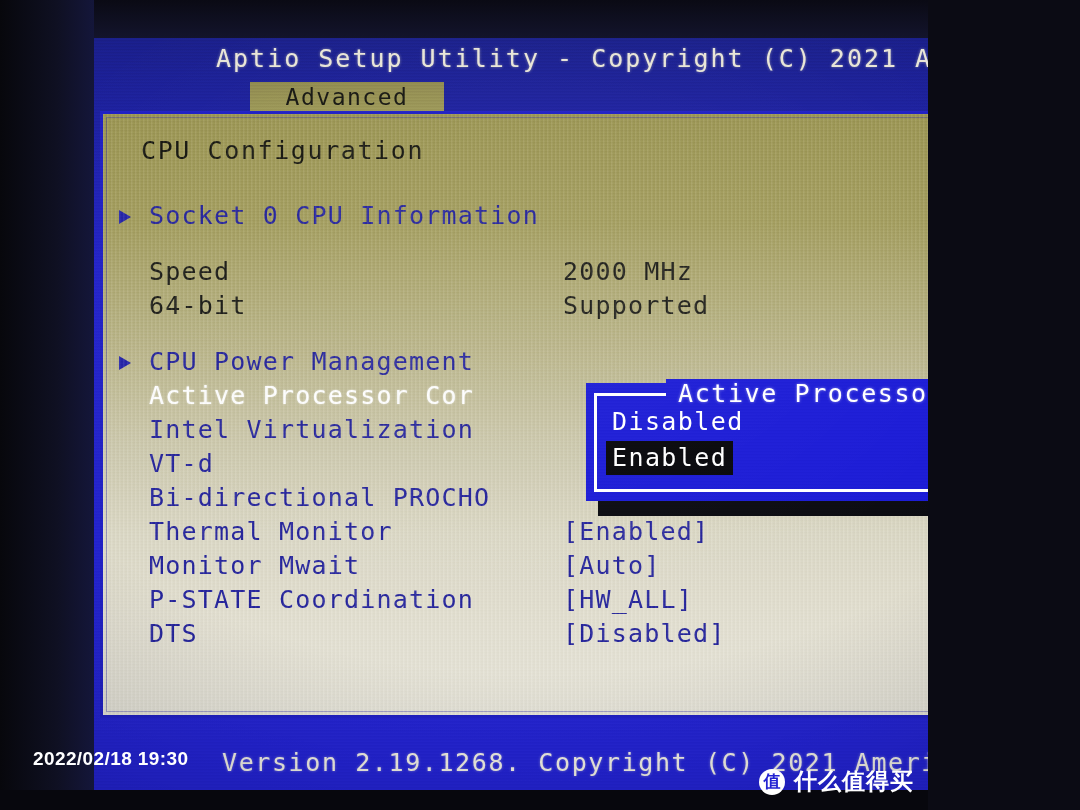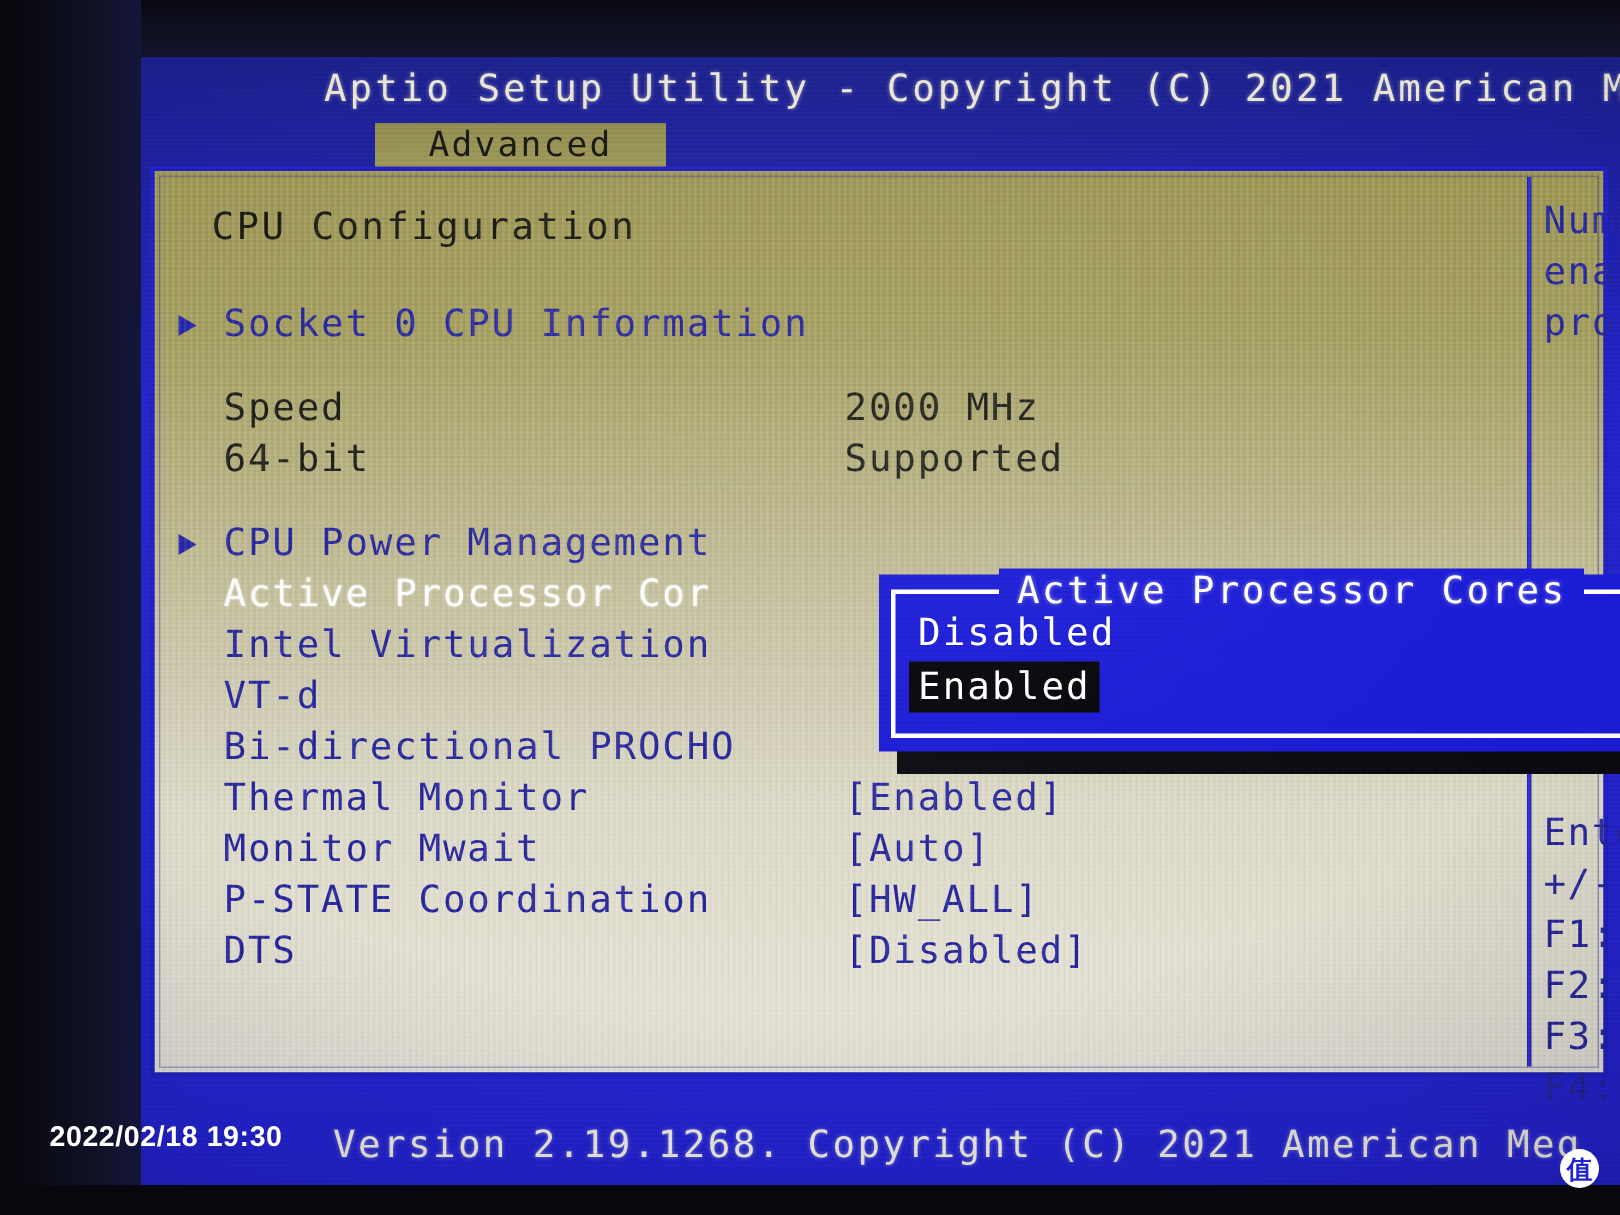--- a/index.html
+++ b/index.html
@@ -1,21 +1,21 @@
 <!DOCTYPE html>
 <html><head>
 <meta charset="utf-8">
 <style>
   html,body{margin:0;padding:0;}
   body{
     width:1080px;height:810px;overflow:hidden;
     background:#0b0b14;
     font-family:"DejaVu Sans Mono","Liberation Mono",monospace;
   }
-  #stage{position:relative;width:1080px;height:810px;overflow:hidden;background:#0a0a12;}
+  #stage{position:relative;width:928px;height:810px;overflow:hidden;background:#0a0a12;}
 
   
   .photo-surround{position:absolute;inset:0;
     background:
       radial-gradient(120% 90% at 55% 40%, rgba(40,48,90,0.55) 0%, rgba(10,10,20,0.95) 70%),
       #08080f;
   }
 
   
   .bios-screen{
@@ -243,15 +243,16 @@
 
     <div class="vign"></div>
   </div>
 
   <div class="bottom-strip"></div>
 
   <div class="timestamp">2022/02/18 19:30</div>
 
   <div class="watermark">
     <div class="wm-badge">值</div>
+    <div class="wm-text">什么值得买</div>
   </div>
 
 </div>
 
 </body></html>

